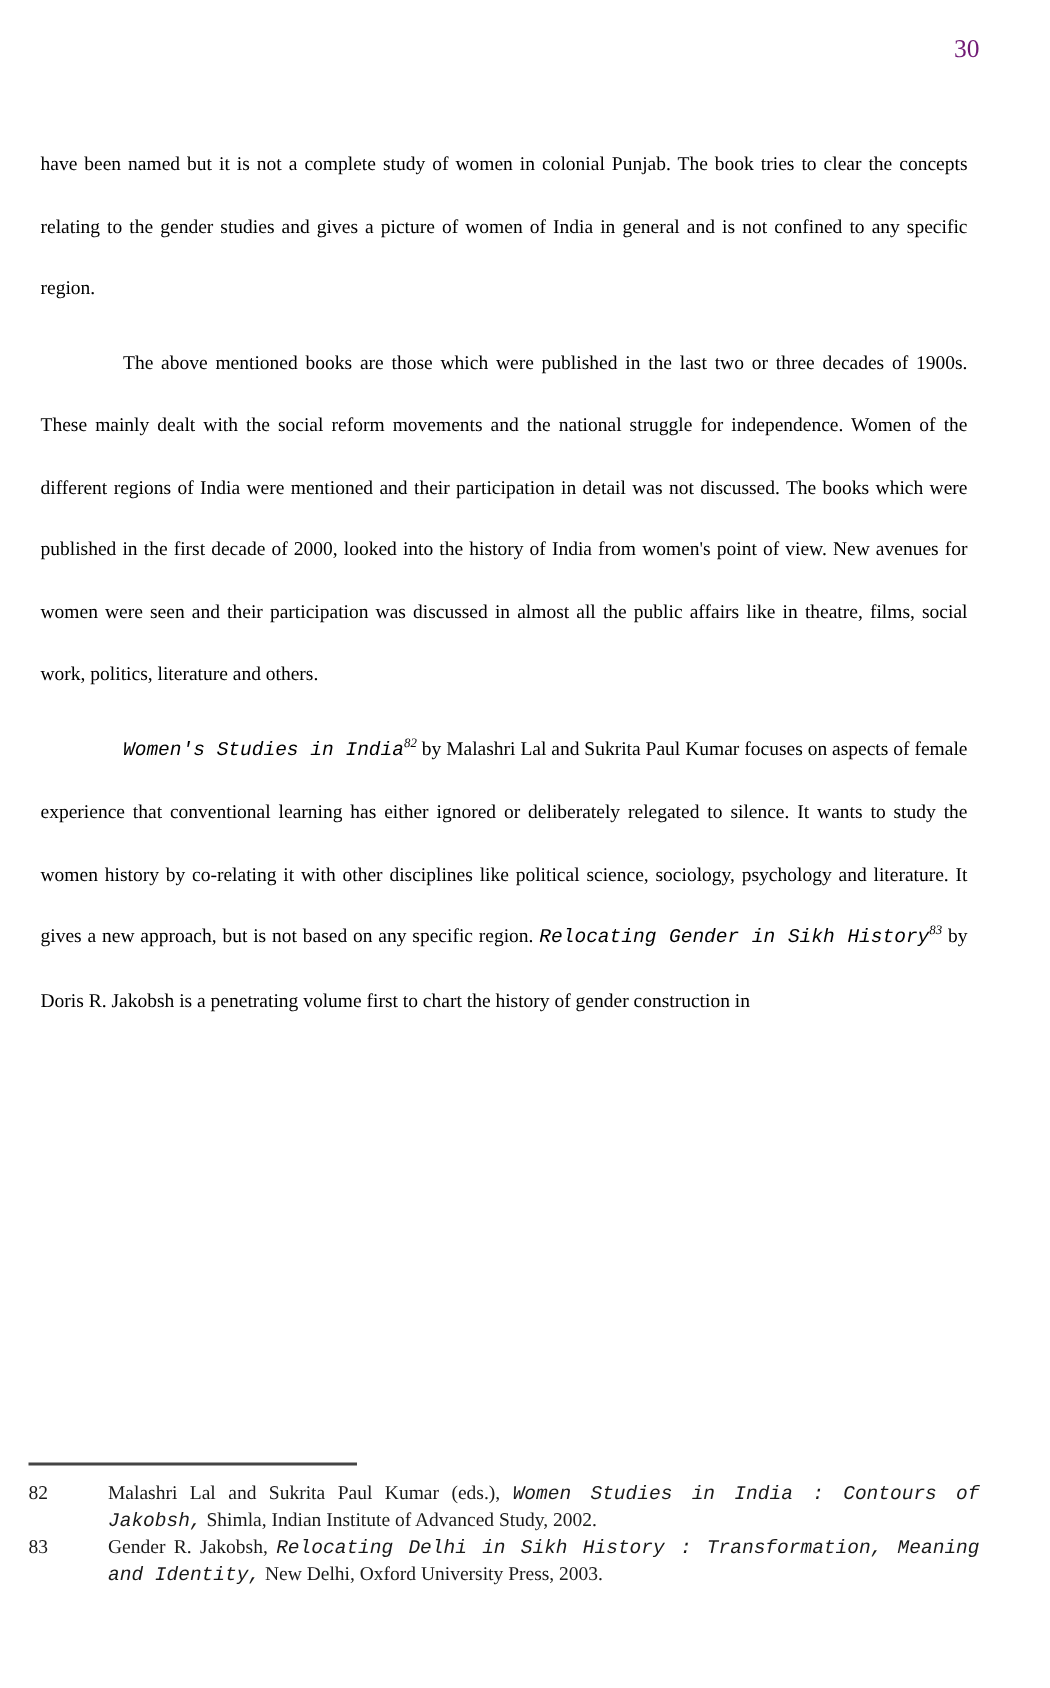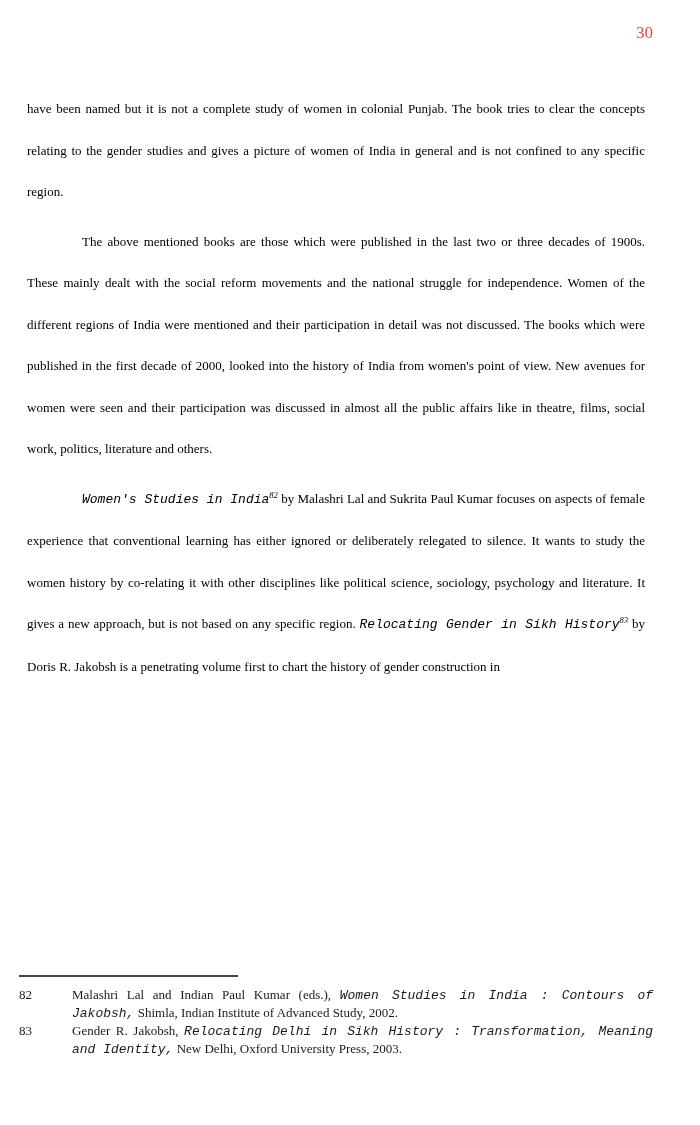--- a/index.html
+++ b/index.html
@@ -18,21 +18,21 @@
     background: #ffffff;
     overflow: hidden;
     box-sizing: border-box;
   }
   .page-number {
     position: absolute;
     top: 22px;
     right: 47px;
     font-size: 17px;
     line-height: 22px;
-    color: #ef4444;
+    color: #701a75;
   }
   .body-block {
     position: absolute;
     top: 80px;
     left: 19px;
     width: 634px;
   }
   p.para {
     margin: 8px;
     font-size: 13px;
@@ -109,21 +109,21 @@
     <p class="para indent"><span class="ital">Women's Studies in India</span><sup class="fn-ref">82</sup><span> by Malashri Lal and Sukrita Paul Kumar focuses on aspects of female experience that conventional learning has either ignored or deliberately relegated to silence. It wants to study the women history by co-relating it with other disciplines like political science, sociology, psychology and literature. It gives a new approach, but is not based on any specific region. </span><span class="ital">Relocating Gender in Sikh History</span><sup class="fn-ref">83</sup><span> by Doris R. Jakobsh is a penetrating volume first to chart the history of gender construction in</span></p>
 
   </div>
 
   <div class="footnote-area">
 
     <div class="footnote-rule"></div>
 
     <div class="footnote">
       <span class="fn-num">82</span>
-      <span class="fn-text"><span>Malashri Lal and Indian Paul Kumar (eds.), </span><span class="ital">Women Studies in India : Contours of Jakobsh,</span><span> Shimla, Indian Institute of Advanced Study, 2002.</span></span>
+      <span class="fn-text"><span>Malashri Lal and Sukrita Paul Kumar (eds.), </span><span class="ital">Women Studies in India : Contours of Jakobsh,</span><span> Shimla, Indian Institute of Advanced Study, 2002.</span></span>
     </div>
 
     <div class="footnote">
       <span class="fn-num">83</span>
       <span class="fn-text"><span>Gender R. Jakobsh, </span><span class="ital">Relocating Delhi in Sikh History : Transformation, Meaning and Identity,</span><span> New Delhi, Oxford University Press, 2003.</span></span>
     </div>
 
   </div>
 
 </div>

